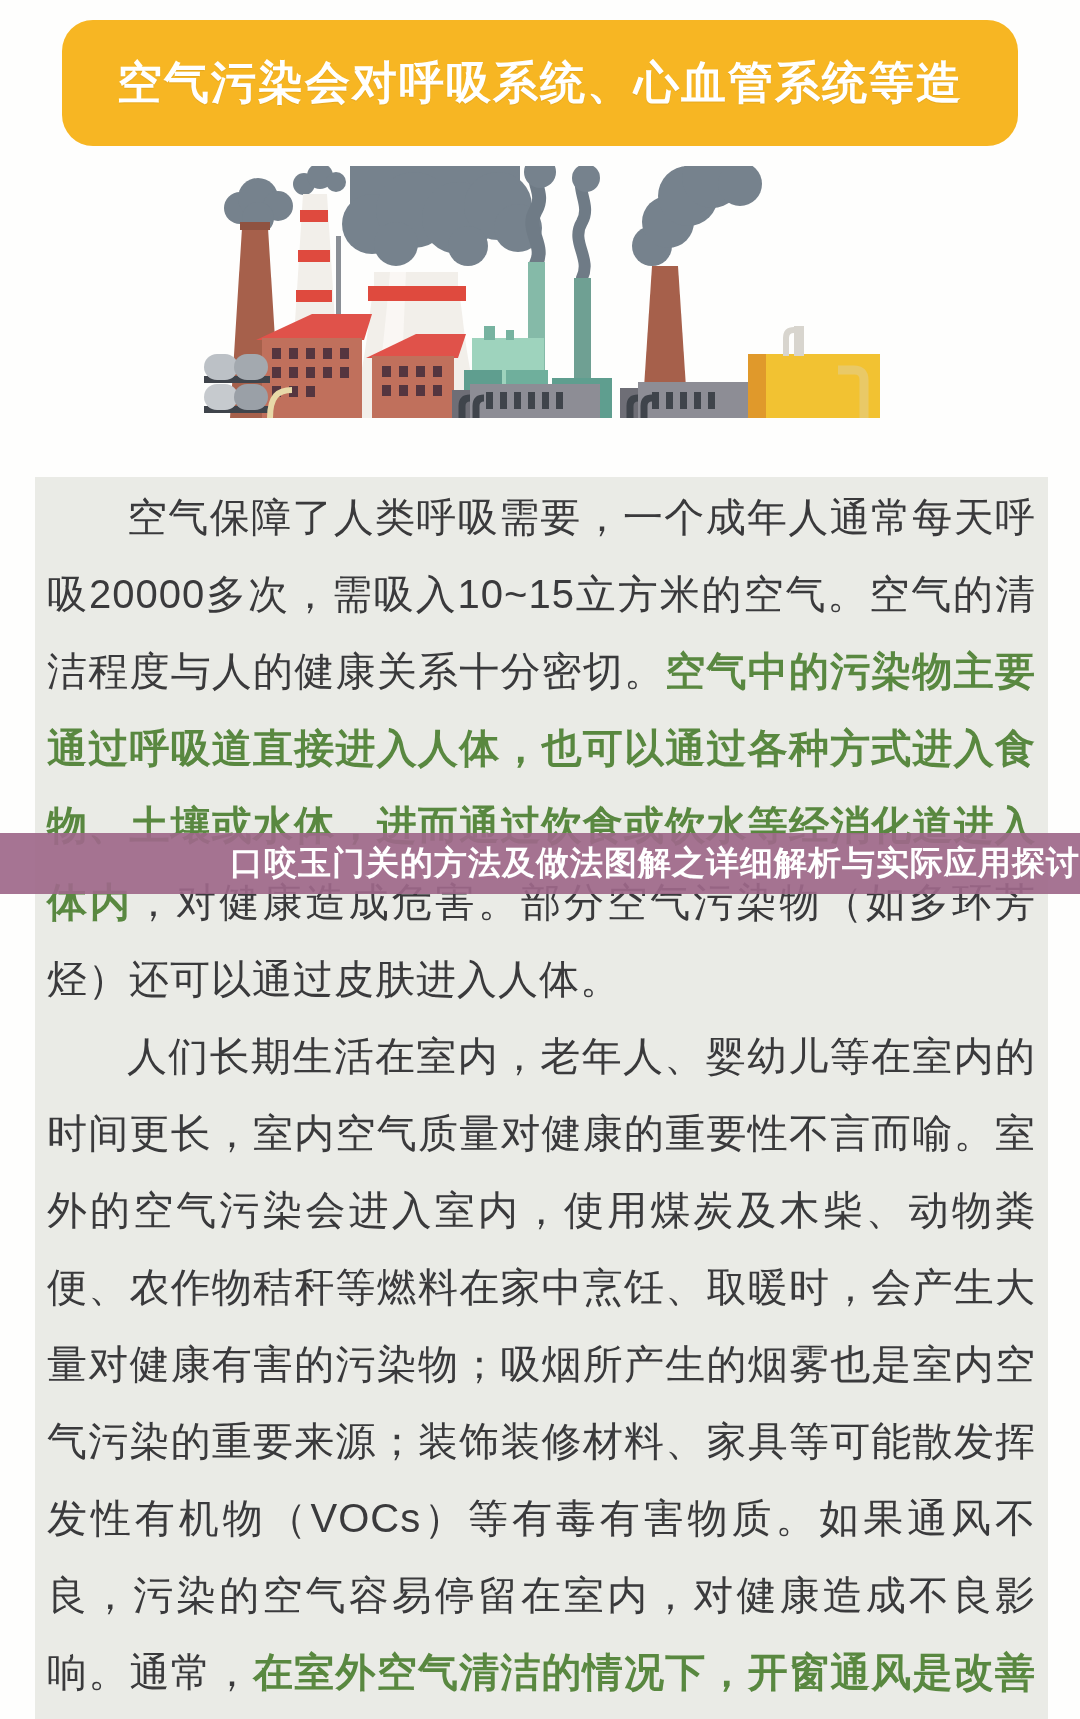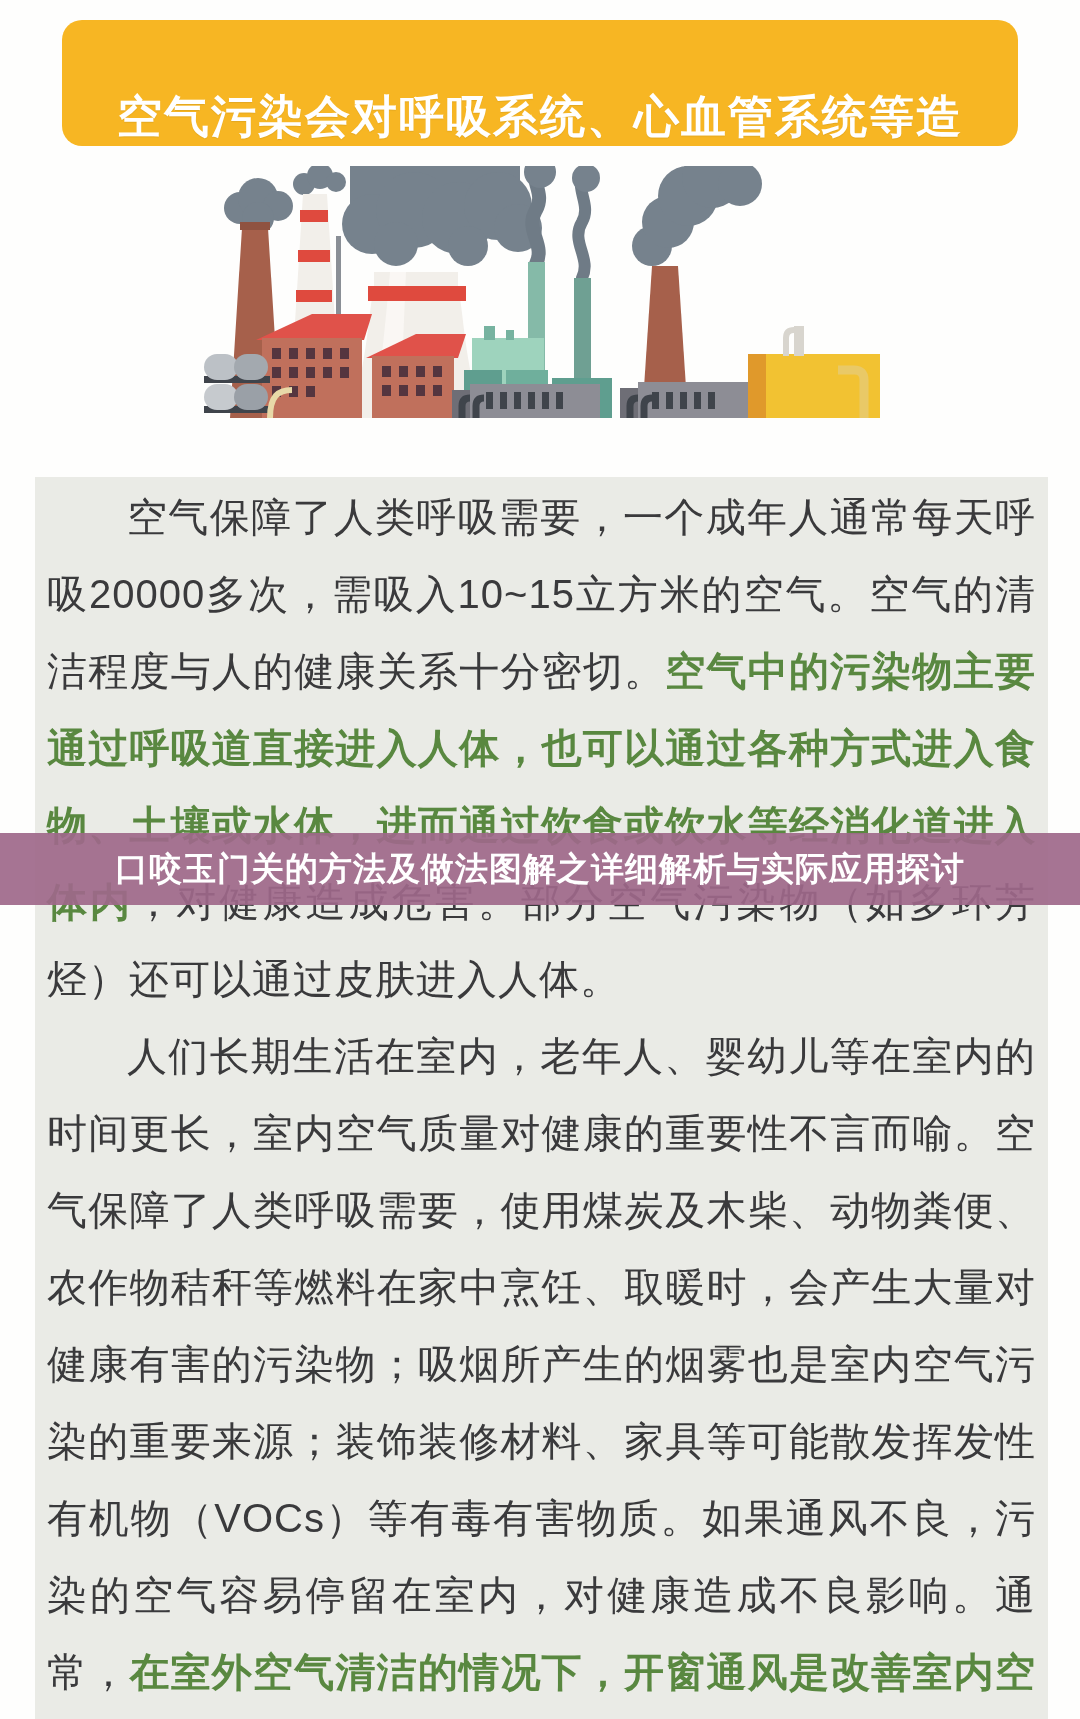--- a/index.html
+++ b/index.html
@@ -6,23 +6,23 @@
   body {
     width: 1080px; height: 1719px;
     background: #FEFEFD;
     font-family: "Liberation Sans", "DejaVu Sans", sans-serif;
     position: relative; overflow: hidden;
   }
   .banner {
     position: absolute; left: 62px; top: 20px;
     width: 956px; height: 126px;
     background: var(--banner_bg, #F7B623);
-    border-radius: 20px;
-    display: flex; flex-direction: row;
-    justify-content: center; align-items: flex-end;
+    border-radius: 31px;
+    display: flex; flex-direction: column;
+    justify-content: center; align-items: center;
   }
   .banner-line {
     color: var(--banner_text, #fff);
     font-size: 45px; font-weight: bold; line-height: 58px;
     letter-spacing: 2px; white-space: nowrap;
     text-shadow: 0 1px 1px rgba(0,0,0,0.08);
   }
   .illustration {
     position: absolute; left: 200px; top: 166px;
     width: 680px; height: 254px;
@@ -36,23 +36,23 @@
     padding: 2px 12px 0 12px;
     font-size: 40px; line-height: 77px;
     letter-spacing: 1px;
     color: var(--text, #3A3A3C);
     text-align: justify;
   }
   .para { margin: 0; text-indent: 2em; }
   .hl { color: var(--highlight, #598840); font-weight: bold; }
   .overlay-bar {
     position: absolute; left: 0; top: 833px;
-    width: 1080px; height: 72px;
+    width: 1080px; height: 61px;
     background: var(--overlay_bg, rgba(158,104,138,0.92));
-    display: flex; align-items: center; justify-content: center;
+    display: flex; align-items: center; justify-content: flex-end;
     z-index: 5;
   }
   .overlay-title {
     color: var(--overlay_text, #fff);
     font-size: 33px; font-weight: bold;
     letter-spacing: 1px; white-space: nowrap;
   }
 </style>
 </head>
 <body>
@@ -207,19 +207,19 @@
     <rect x="34" y="188" width="34" height="26" rx="13" fill="#A3A9AF"></rect>
     <rect x="4" y="218" width="34" height="26" rx="13" fill="#C6CACE"></rect>
     <rect x="34" y="218" width="34" height="26" rx="13" fill="#9AA0A7"></rect>
     <path d="M70,252 C70,230 78,224 92,224" stroke="#E8D9A8" stroke-width="6" fill="none"></path>
   </g>
 </svg>
 
 <div class="content-panel">
   <div class="article-text">
       <p class="para"><span>空气保障了人类呼吸需要，一个成年人通常每天呼吸20000多次，需吸入10~15立方米的空气。空气的清洁程度与人的健康关系十分密切。</span><span class="hl">空气中的污染物主要通过呼吸道直接进入人体，也可以通过各种方式进入食物、土壤或水体，进而通过饮食或饮水等经消化道进入体内</span><span>，对健康造成危害。部分空气污染物（如多环芳烃）还可以通过皮肤进入人体。</span></p>
-      <p class="para"><span>人们长期生活在室内，老年人、婴幼儿等在室内的时间更长，室内空气质量对健康的重要性不言而喻。空气保障了人类呼吸需要，使用煤炭及木柴、动物粪便、农作物秸秆等燃料在家中烹饪、取暖时，会产生大量对健康有害的污染物；吸烟所产生的烟雾也是室内空气污染的重要来源；装饰装修材料、家具等可能散发挥发性有机物（VOCs）等有毒有害物质。如果通风不良，污染的空气容易停留在室内，对健康造成不良影响。通常，</span><span class="hl">在室外空气清洁的情况下，开窗通风是改善室内空气质量的最简单有效的方法</span></p>
+      <p class="para"><span>人们长期生活在室内，老年人、婴幼儿等在室内的时间更长，室内空气质量对健康的重要性不言而喻。室外的空气污染会进入室内，使用煤炭及木柴、动物粪便、农作物秸秆等燃料在家中烹饪、取暖时，会产生大量对健康有害的污染物；吸烟所产生的烟雾也是室内空气污染的重要来源；装饰装修材料、家具等可能散发挥发性有机物（VOCs）等有毒有害物质。如果通风不良，污染的空气容易停留在室内，对健康造成不良影响。通常，</span><span class="hl">在室外空气清洁的情况下，开窗通风是改善室内空气质量的最简单有效的方法</span></p>
     </div>
 </div>
 
 <div class="overlay-bar">
   <div class="overlay-title">口咬玉门关的方法及做法图解之详细解析与实际应用探讨</div>
 </div>
 
 </body></html>

